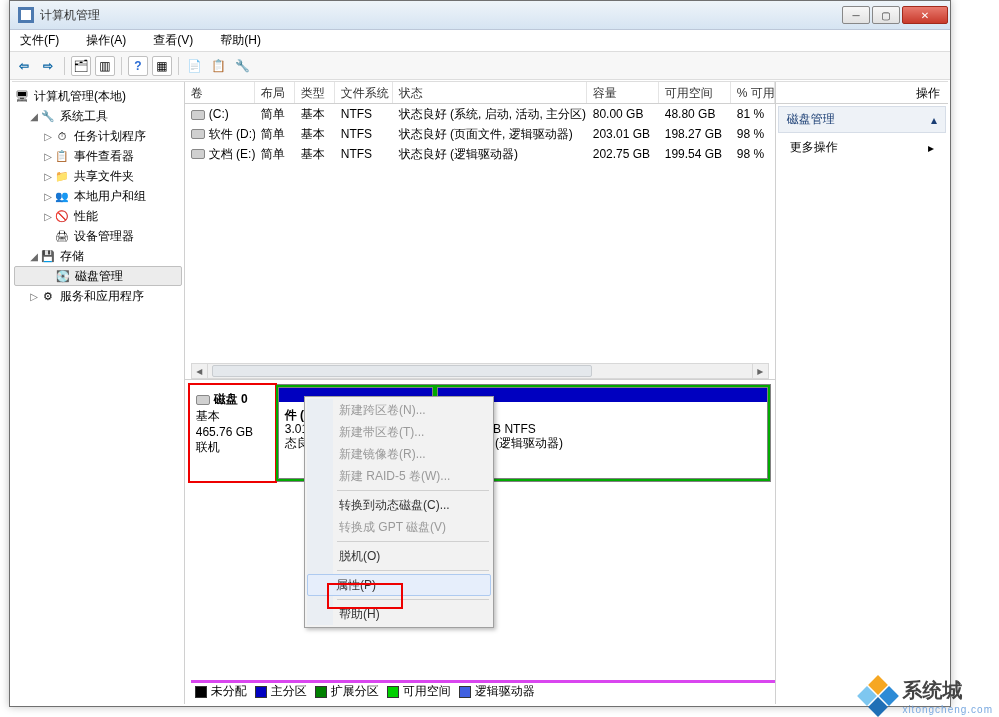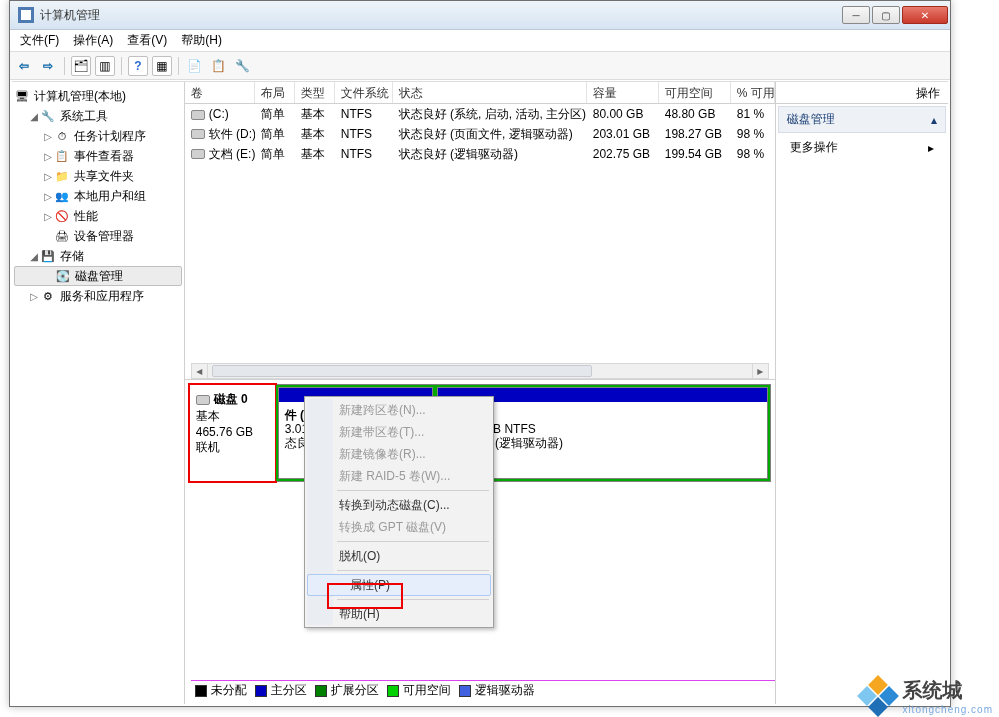--- a/index.html
+++ b/index.html
@@ -7,21 +7,21 @@
 
 .window { position: absolute; left: 9px; top: 0; width: 942px; height: 707px; border: 1px solid #707070; background: #fff; box-shadow: 0 0 8px rgba(0,0,0,0.25); }
 .titlebar { height: 28px; background: linear-gradient(#eef4f9,#d6e4f2); display: flex; align-items: center; padding: 14px 2px; border-bottom: 1px solid #bcc7d8; }
 .titlebar .app-icon { width: 16px; height: 16px; margin: 0 6px; background:#4d7ab0; display:inline-block; position:relative; }
 .titlebar .app-icon::after{content:"";position:absolute;inset:3px;background:#fff;}
 .titlebar .title { flex: 1; color: #333; }
 .win-btns { display: flex; gap: 2px; }
 .win-btn { width: 28px; height: 18px; border: 1px solid #888; border-radius: 2px; background: linear-gradient(#f7f7f7,#e2e2e2); display:flex;align-items:center;justify-content:center; font-size:10px; color:#333; }
 .win-btn.close { width: 46px; background: linear-gradient(#e87a6e,#c83a2c); color:#fff; border-color:#a02a1c; }
 
-.menubar { height: 22px; display: flex; align-items: center; padding: 0 4px; border-bottom: 1px solid #ddd; gap: 2px; }
+.menubar { height: 22px; display: flex; align-items: center; padding: 0 4px; border-bottom: 1px solid #ddd; gap: 15px; }
 .menubar span { padding: 2px 6px; cursor: default; }
 
 .toolbar { height: 28px; display: flex; align-items: center; padding: 0 4px; gap: 4px; border-bottom: 1px solid #ddd; background: #f7f7f7; }
 .tb-btn { width: 20px; height: 20px; border: 1px solid transparent; display:flex;align-items:center;justify-content:center; font-size:12px;}
 .tb-btn.framed { border:1px solid #c0c0c0; border-radius:2px; background:#fff;}
 .sep { width:1px; height:18px; background:#ccc; margin:0 2px;}
 .arrow-btn{color:#0a64a4;font-weight:bold;}
 
 .body { position: absolute; top: 80px; bottom: 2px; left: 2px; right: 2px; display: flex; border-top:1px solid #ddd;}
 
@@ -54,25 +54,25 @@
 .part{border:1px solid #808080;margin:2px;position:relative;padding:4px 6px;}
 .part .bar{position:absolute;left:0;right:0;top:0;height:14px;background:#0000c0;}
 .part .ptxt{position:relative;margin-top:16px;line-height:14px;}
 .part.green{outline:2px solid #0a0;}
 .disk-parts{flex:1;display:flex;}
 
 .context-menu{position:absolute;left:304px;top:396px;width:190px;background:#f2f2f2;border:1px solid #a0a0a0;box-shadow:2px 2px 4px rgba(0,0,0,.25);padding:2px;z-index:50;}
 .cm-strip{position:absolute;left:2px;top:2px;bottom:2px;width:26px;background:#eaeef3;}
 .cm-item{position:relative;height:22px;display:flex;align-items:center;padding-left:32px;color:#333;}
 .cm-item.dis{color:#9a9a9a;}
-.cm-item.hover{background:#e6eefb;border:1px solid #aecaf0;border-radius:2px;padding-left:42px;height:22px;}
+.cm-item.hover{background:#e6eefb;border:1px solid #aecaf0;border-radius:2px;padding-left:28px;height:22px;}
 .cm-sep{height:1px;background:#d0d0d0;margin:3px 2px 3px 30px;}
 .cm-redbox{position:absolute;border:2px solid #e00;pointer-events:none;}
 
-.legend{position:absolute;bottom:4px;left:6px;right:0;height:20px;border-top:1px solid #d946ef;display:flex;align-items:center;gap:8px;padding:0 4px;background:#fff;}
+.legend{position:absolute;bottom:4px;left:6px;right:0;height:20px;border-top:3px solid #d946ef;display:flex;align-items:center;gap:8px;padding:0 4px;background:#fff;}
 .lg{display:flex;align-items:center;gap:4px;}
 .sw{width:12px;height:12px;border:1px solid #333;}
 
 .actions{width:190px;background:#fff;}
 .act-hdr{height:22px;background:#fff;border-bottom:1px solid #d0d0d0;padding:3px 8px;text-align:right;}
 .act-sec{background:#eef2f7;border:1px solid #d6dde7;margin:2px;padding:4px 8px;display:flex;justify-content:space-between;align-items:center;color:#1a3e74;}
 .act-item{padding:4px 14px;display:flex;justify-content:space-between;align-items:center;}
 
 .watermark{position:absolute;right:6px;bottom:2px;display:flex;align-items:center;gap:6px;font-size:18px;color:#555;}
 .wm-logo{width:36px;height:36px;position:relative;}

